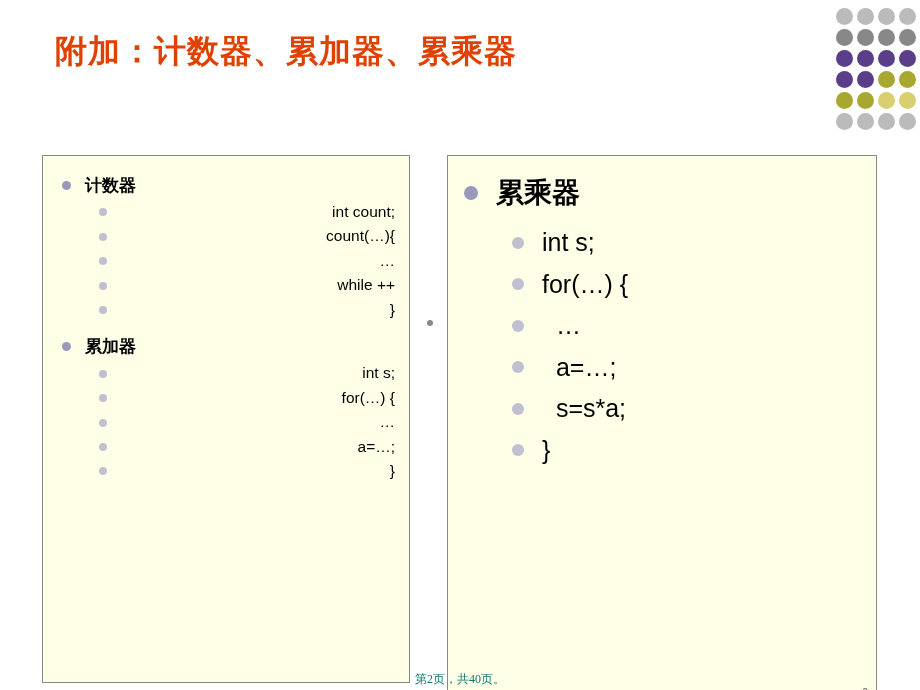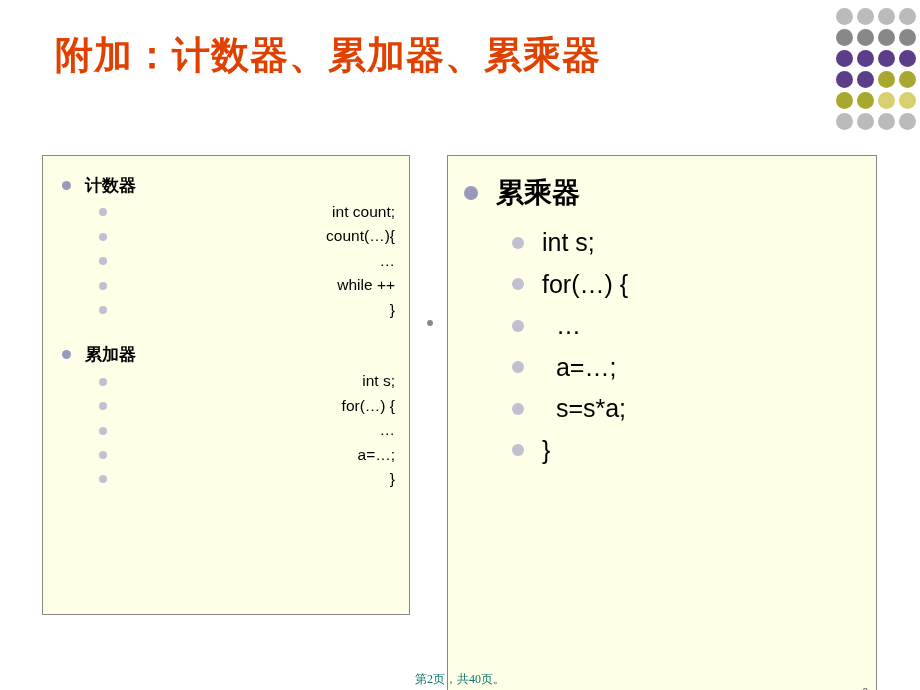--- a/index.html
+++ b/index.html
@@ -9,21 +9,21 @@
       background: #fff;
       font-family: "Microsoft YaHei", "SimSun", sans-serif;
       position: relative;
       overflow: hidden;
     }
     .title {
       position: absolute;
       top: 30px;
       left: 55px;
       color: #e04000;
-      font-size: 38px;
+      font-size: 32px;
       font-weight: bold;
       font-family: "SimSun", serif;
       letter-spacing: 1px;
     }
     .dots-area {
       position: absolute;
       top: 8px;
       right: 0;
       width: 90px;
       height: 150px;
@@ -44,21 +44,21 @@
     .d-dkgray { background: #888; }
     .d-purple { background: #5a3e8a; }
     .d-olive { background: #a8a830; }
     .d-yellow { background: #d8d070; }
 
     .left-panel {
       position: absolute;
       top: 155px;
       left: 42px;
       width: 368px;
-      height: 460px;
+      height: 528px;
       background: #ffffe8;
       border: 1px solid #888;
       padding: 18px 14px;
     }
     .right-panel {
       position: absolute;
       top: 155px;
       left: 447px;
       width: 430px;
       height: 548px;
@@ -240,21 +240,21 @@
     </div>
   <div class="minor-bullet">
       <span class="sbdot"></span>
       <span class="sbtext">  while ++</span>
     </div>
   <div class="minor-bullet">
       <span class="sbdot"></span>
       <span class="sbtext">}</span>
     </div>
 
-  <div class="major-bullet" style="margin-top:22px;">
+  <div class="major-bullet" style="margin-top:14px;">
     <span class="bdot"></span>
     <span class="btext">累加器</span>
   </div>
   <div class="minor-bullet">
       <span class="sbdot"></span>
       <span class="sbtext">int s;</span>
     </div>
   <div class="minor-bullet">
       <span class="sbdot"></span>
       <span class="sbtext">for(…) {</span>

